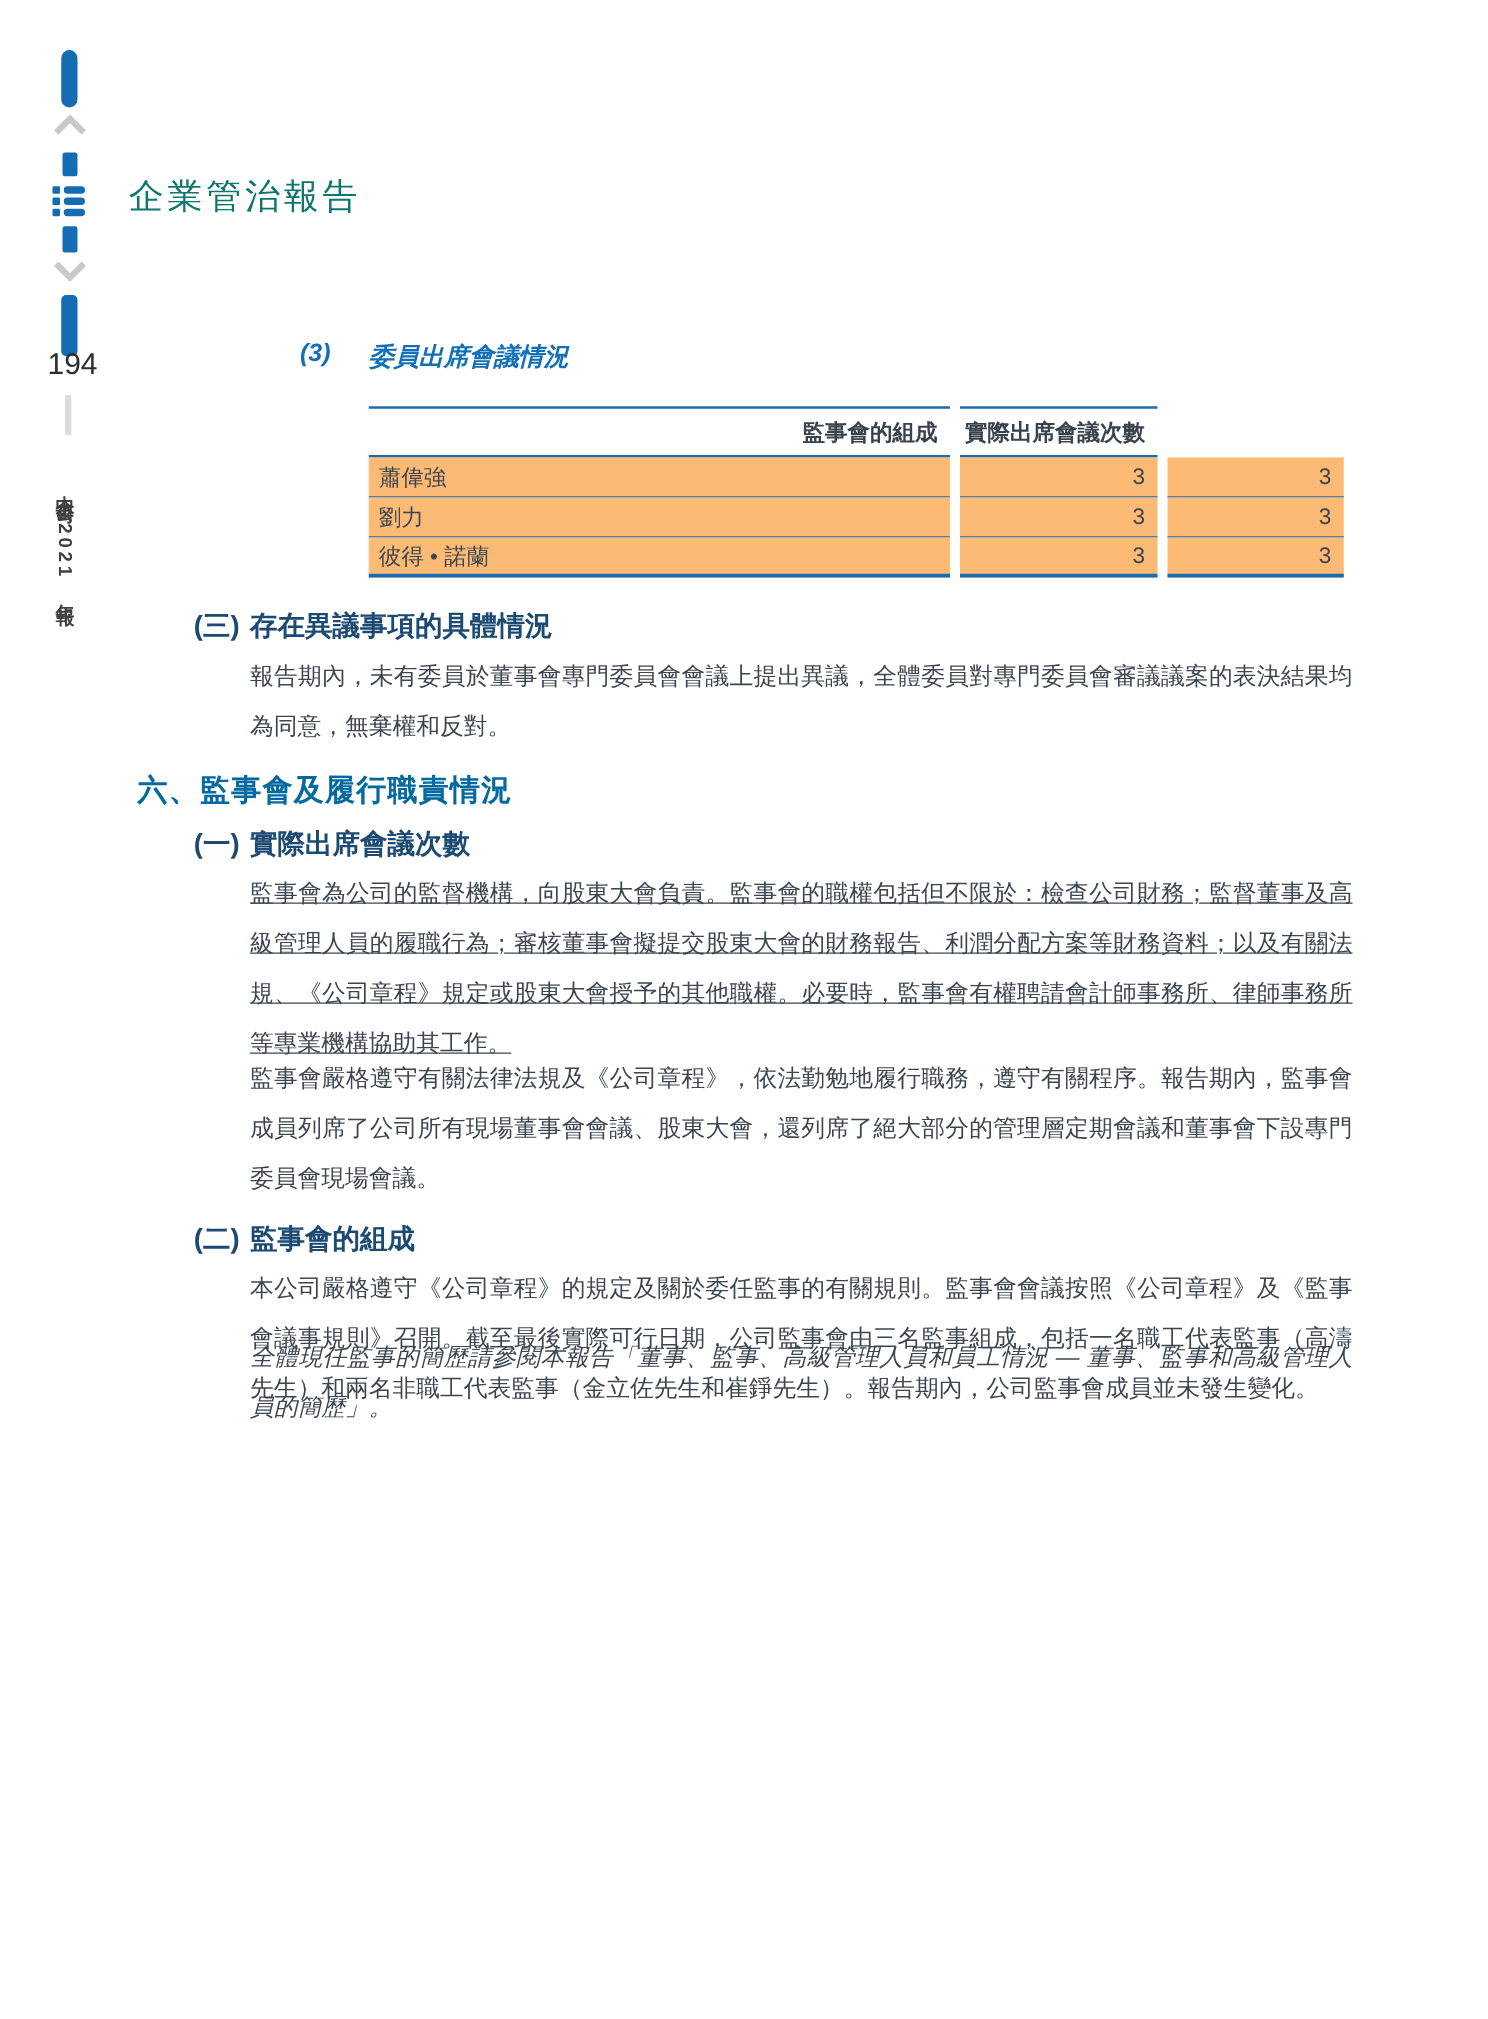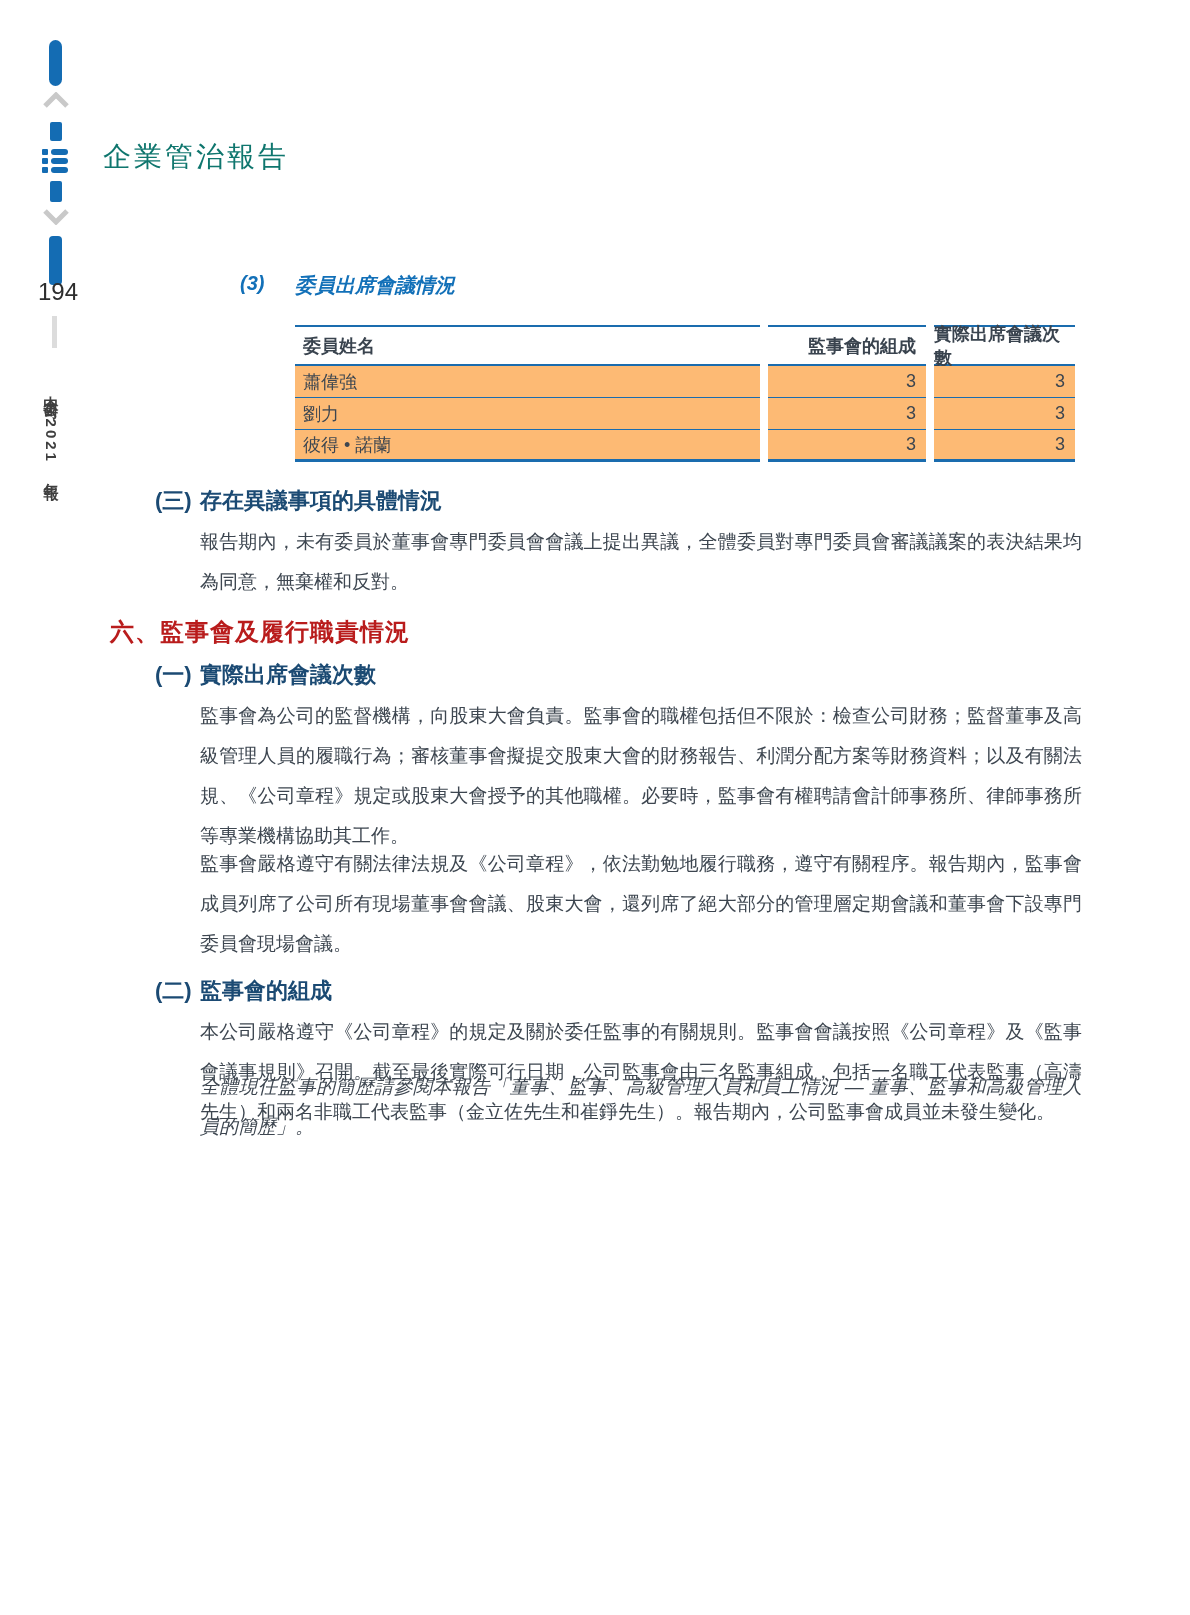--- a/index.html
+++ b/index.html
@@ -64,21 +64,21 @@
     border-top:2px solid #1a6cae; border-bottom:2px solid #1a6cae;
   }
   .data .cell { height:32px; background:#fdba74; border-bottom:1px solid #1a6cae; color:#3d4650; }
   .data.last .cell { border-bottom:3px solid #1a6cae; }
   .cell.c-name { padding-left:8px; }
   .cell.c-num  { justify-content:flex-end; padding-right:10px; }
 
   
   .subhead { position:absolute; display:flex; font-size:22px; font-weight:700; color:#1b4a73; }
   .subhead .lbl { position:absolute; left:-45px; width:45px; }
-  .h-big { position:absolute; left:110px; font-size:24px; font-weight:700; color:#b91c1c; letter-spacing:1px; }
+  .h-big { position:absolute; left:110px; font-size:24px; font-weight:700; color:#0369a1; letter-spacing:1px; }
 
   .para {
     position:absolute; left:200px; width:882px;
     font-size:19px; line-height:40px; color:#3d4650;
     text-align:justify; text-justify:inter-ideograph;
   }
 </style>
 </head>
 <body>
 
@@ -123,21 +123,20 @@
 
 <div class="doc-header">企業管治報告</div>
 
 <div class="item3">
   <span class="lbl">(3)</span>
   <span>委員出席會議情況</span>
 </div>
 
 <div class="tbl">
   <div class="tbl-row hdr">
-    <div class="cell c-name">委員姓名</div>
     <div class="cell c-num">監事會的組成</div>
     <div class="cell c-num">實際出席會議次數</div>
   </div>
   <div class="tbl-row data">
     <div class="cell c-name">蕭偉強</div>
     <div class="cell c-num">3</div>
     <div class="cell c-num">3</div>
   </div>
   <div class="tbl-row data">
     <div class="cell c-name">劉力</div>
@@ -156,21 +155,21 @@
   <span>存在異議事項的具體情況</span>
 </div>
 <div class="para" style="top:522px;">報告期內，未有委員於董事會專門委員會會議上提出異議，全體委員對專門委員會審議議案的表決結果均為同意，無棄權和反對。</div>
 
 <div class="h-big" style="top:616px;">六、監事會及履行職責情況</div>
 
 <div class="subhead" style="left:200px; top:660px;">
   <span class="lbl">(一)</span>
   <span>實際出席會議次數</span>
 </div>
-<div class="para" style="top:696px;">監事會為公司的監督機構，向股東大會負責。監事會的職權包括但不限於：檢查公司財務；監督董事及高級管理人員的履職行為；審核董事會擬提交股東大會的財務報告、利潤分配方案等財務資料；以及有關法規、《公司章程》規定或股東大會授予的其他職權。必要時，監事會有權聘請會計師事務所、律師事務所等專業機構協助其工作。</div>
+<div class="para" style="top:696px;text-decoration:underline;">監事會為公司的監督機構，向股東大會負責。監事會的職權包括但不限於：檢查公司財務；監督董事及高級管理人員的履職行為；審核董事會擬提交股東大會的財務報告、利潤分配方案等財務資料；以及有關法規、《公司章程》規定或股東大會授予的其他職權。必要時，監事會有權聘請會計師事務所、律師事務所等專業機構協助其工作。</div>
 <div class="para" style="top:844px;">監事會嚴格遵守有關法律法規及《公司章程》，依法勤勉地履行職務，遵守有關程序。報告期內，監事會成員列席了公司所有現場董事會會議、股東大會，還列席了絕大部分的管理層定期會議和董事會下設專門委員會現場會議。</div>
 
 <div class="subhead" style="left:200px; top:976px;">
   <span class="lbl">(二)</span>
   <span>監事會的組成</span>
 </div>
 <div class="para" style="top:1012px;">本公司嚴格遵守《公司章程》的規定及關於委任監事的有關規則。監事會會議按照《公司章程》及《監事會議事規則》召開。截至最後實際可行日期，公司監事會由三名監事組成，包括一名職工代表監事（高濤先生）和兩名非職工代表監事（金立佐先生和崔錚先生）。報告期內，公司監事會成員並未發生變化。</div>
 <div class="para" style="top:1067px;font-style:italic;">全體現任監事的簡歷請參閱本報告「董事、監事、高級管理人員和員工情況 — 董事、監事和高級管理人員的簡歷」。</div>
 
 </body></html>

